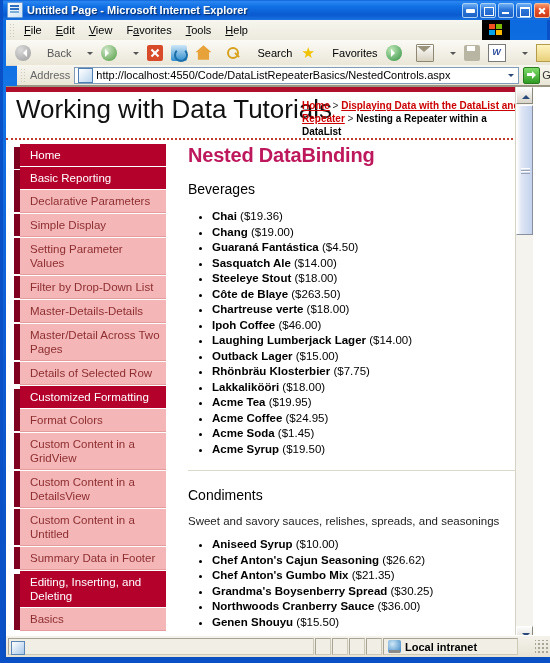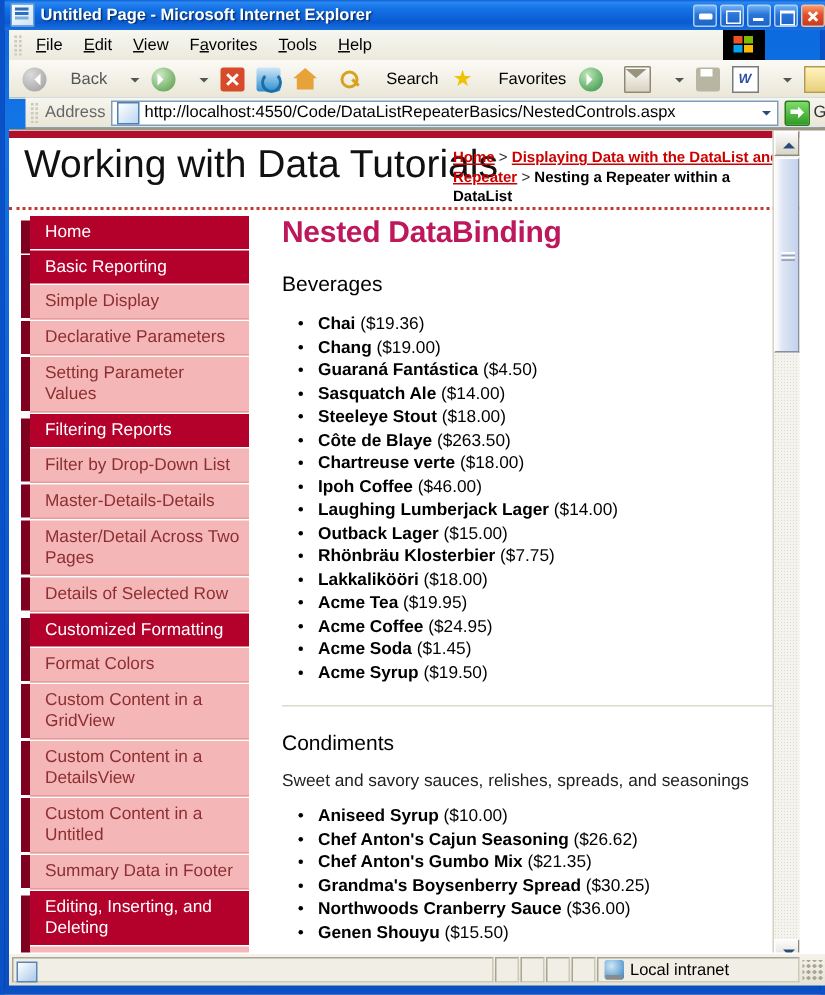--- a/index.html
+++ b/index.html
@@ -227,21 +227,21 @@
     position:absolute;left:3px;bottom:3px;width:544px;height:21px;
     background:linear-gradient(180deg,#f4f2ea,#e6e3d5);
     display:flex;align-items:center;border-top:1px solid #fff;
   }
   .st-cell{height:17px;border:1px solid #cdc9b7;border-top-color:#a9a596;border-left-color:#a9a596;
     background:#f0eee5;box-sizing:border-box;display:flex;align-items:center;}
   #st-main{flex:1 1 auto;margin:0 1px 0 2px;padding-left:18px;position:relative;color:#333;font-size:11px;}
   #st-main .neticon{position:absolute;left:2px;top:2px;width:12px;height:12px;
     background:linear-gradient(135deg,#fff,#a9c9ea);border:1px solid #5a86b5;}
   .st-pad{width:16px;margin-right:1px;}
-  #st-zone{width:135px;margin-right:2px;padding-left:4px;gap:4px;color:#000;font-size:11px;white-space:nowrap;}
+  #st-zone{width:135px;margin-right:17px;padding-left:4px;gap:4px;color:#000;font-size:11px;white-space:nowrap;font-weight:bold;}
   #st-zone .zicon{width:13px;height:13px;background:radial-gradient(circle at 35% 30%,#cfe7f7,#2f7fc0);border-radius:2px;position:relative;flex:0 0 auto;}
   #st-zone .zicon:after{content:"";position:absolute;left:1px;bottom:0;width:11px;height:3px;background:#8a8a8a;}
   #grip{width:14px;height:14px;margin-right:1px;
     background-image:radial-gradient(#a9a596 40%,transparent 41%);background-size:4px 4px;background-position:right bottom;}
 </style>
 </head>
 <body>
 
 <div id="window">
 
@@ -371,24 +371,23 @@
         <div id="breadcrumb">
           <a href="#">Home</a><span class="sep"> &gt; </span><a href="#">Displaying Data with the DataList and Repeater</a><span class="sep"> &gt; </span><span>Nesting a Repeater within a DataList</span>
         </div>
       </div>
 
       <div id="dotted-divider"></div>
 
       <div id="sidebar">
           <div class="nav-section"><span>Home</span></div>
           <div class="nav-section"><span>Basic Reporting</span></div>
+          <div class="nav-item"><span>Declarative Parameters</span></div>
           <div class="nav-item"><span>Simple Display</span></div>
-          <div class="nav-item"><span>Declarative Parameters</span></div>
           <div class="nav-item"><span>Setting Parameter Values</span></div>
-          <div class="nav-section"><span>Filtering Reports</span></div>
           <div class="nav-item"><span>Filter by Drop-Down List</span></div>
           <div class="nav-item"><span>Master-Details-Details</span></div>
           <div class="nav-item"><span>Master/Detail Across Two Pages</span></div>
           <div class="nav-item"><span>Details of Selected Row</span></div>
           <div class="nav-section"><span>Customized Formatting</span></div>
           <div class="nav-item"><span>Format Colors</span></div>
           <div class="nav-item"><span>Custom Content in a GridView</span></div>
           <div class="nav-item"><span>Custom Content in a DetailsView</span></div>
           <div class="nav-item"><span>Custom Content in a Untitled</span></div>
           <div class="nav-item"><span>Summary Data in Footer</span></div>

